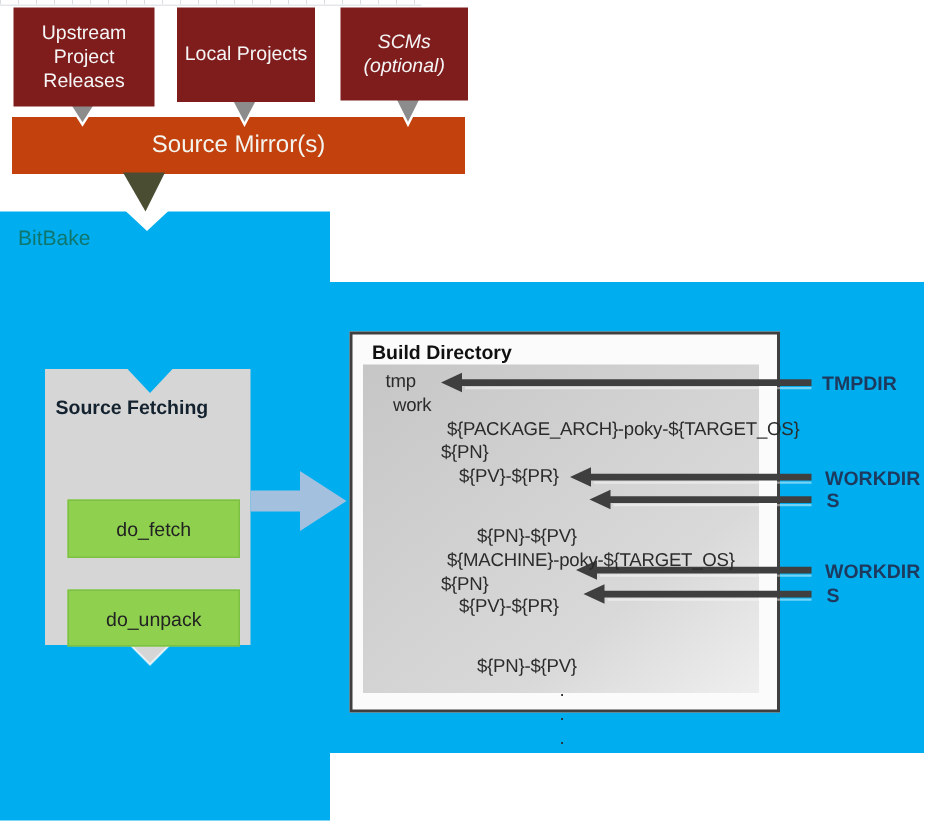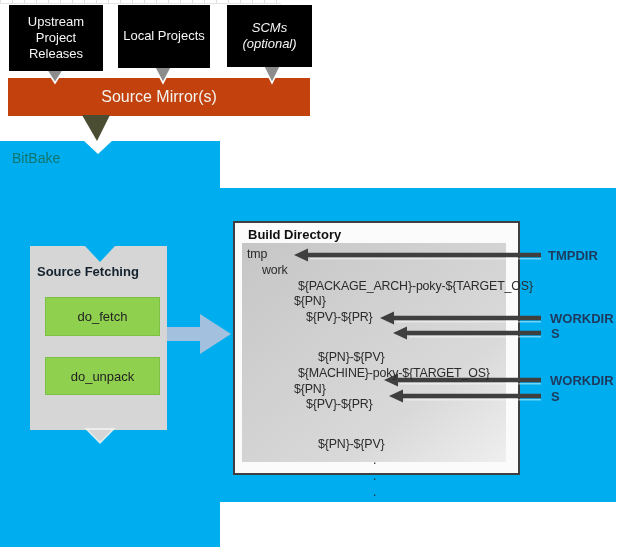--- a/index.html
+++ b/index.html
@@ -19,54 +19,54 @@
   .cyan-a{left:0;top:141px;width:220px;height:406px;}
   .cyan-b{left:219px;top:188px;width:397px;height:314px;}
   
   .mirror-bar{
     left:8px;top:78px;width:302px;height:38px;background:#c2410c;z-index:2;
     display:flex;align-items:center;justify-content:center;
     color:#f4f4ee;font-size:16px;
   }
   
   .src-box{
-    background:#000000;color:#f5f5f5;z-index:6;
+    background:#7f1d1d;color:#f5f5f5;z-index:6;
     display:flex;align-items:center;justify-content:center;text-align:center;
     font-size:13px;line-height:1.25;
   }
   .src-box.b1{left:9px;top:5px;width:94px;height:66px;}
   .src-box.b2{left:118px;top:5px;width:92px;height:63px;}
   .src-box.b3{left:227px;top:5px;width:85px;height:62px;font-style:italic;}
   .bitbake-label{
     left:12px;top:150px;z-index:6;font-size:14px;font-weight:normal;color:#0f766e;
   }
   
   .sf-box{left:30px;top:246px;width:137px;height:184px;background:#d6d6d6;z-index:2;}
   .sf-title{left:37px;top:264px;z-index:6;font-size:13px;font-weight:bold;color:#13222e;}
   .task-box{
     left:45px;width:115px;background:#8fd14f;border:1px solid #7cc144;z-index:6;
     display:flex;align-items:center;justify-content:center;
-    font-size:13px;color:#222222;box-sizing:border-box;
+    font-size:13px;color:#222222;box-sizing:border-box;margin-top:36px;
   }
   .task-fetch{top:297px;height:39px;}
   .task-unpack{top:357px;height:38px;}
   
   .bd-box{
     left:233px;top:221px;width:287px;height:254px;background:#fbfbfb;
     border:2px solid #3f3f3f;box-sizing:border-box;z-index:2;
   }
   .bd-title{left:248px;top:227px;z-index:6;font-size:13px;font-weight:bold;color:#101010;}
   .bd-inner{
     left:242px;top:243px;width:264px;height:219px;z-index:3;
     background:linear-gradient(to bottom right,#c6c6c6,#d9d9d9 70%,#efefef 100%);
   }
   .tree{left:242px;top:247px;width:264px;z-index:6;font-size:12.4px;
         line-height:15.8px;color:#2b2b2b;letter-spacing:-0.15px;}
   .tree .row{white-space:nowrap;}
-  .lvl0{padding-left:5px;}  .lvl1{padding-left:20px;}
+  .lvl0{padding-left:15px;}  .lvl1{padding-left:20px;}
   .lvl2{padding-left:56px;}  .lvl3{padding-left:52px;}
   .lvl4{padding-left:64px;}  .lvl5{padding-left:76px;margin-top:24px;}
   .dots{padding-left:131px;}
   
   .var-label{z-index:6;font-size:13px;font-weight:600;color:#1d3a5e;line-height:15px;}
   .vl-0{left:548px;top:248px;} .vl-1{left:550px;top:311px;}
   .vl-2{left:551px;top:326px;} .vl-3{left:550px;top:373px;}
   .vl-4{left:551px;top:389px;}
   svg.overlay{position:absolute;left:0;top:0;z-index:5;pointer-events:none;}
 </style>

